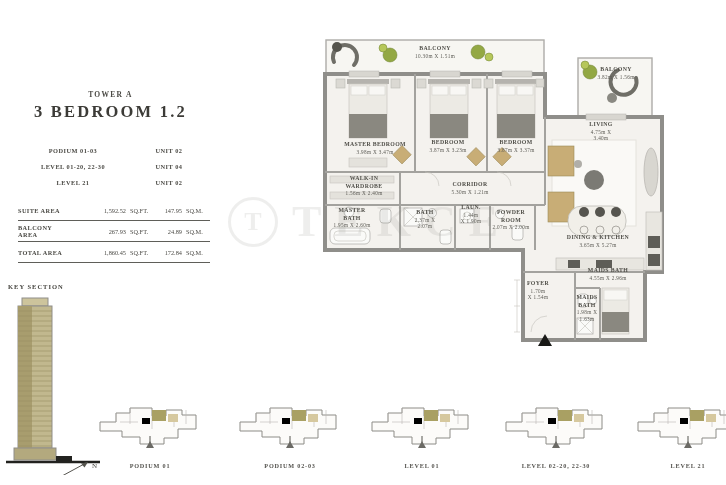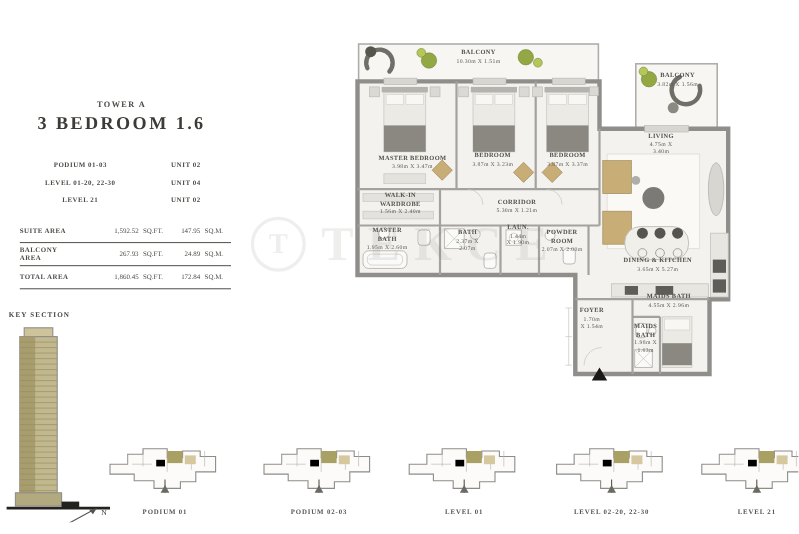--- a/index.html
+++ b/index.html
@@ -57,21 +57,21 @@
   .curve{stroke:#6f6e67;stroke-width:4;fill:none;stroke-linecap:round;}
   .rug{fill:#faf9f6;stroke:#e4e2dc;stroke-width:1;}
   .closet{fill:#e4e2dc;stroke:#c6c4be;stroke-width:.6;}
 </style>
 </head>
 <body>
 
 <div id="stage">
 
   <div class="tower">TOWER A</div>
-  <div class="title">3 BEDROOM 1.6</div>
+  <div class="title">3 BEDROOM 1.2</div>
   <div id="unit-table">
       <div class="ut-row">
         <span class="ut-level">PODIUM 01-03</span>
         <span class="ut-unit">UNIT 02</span>
       </div>
       <div class="ut-row">
         <span class="ut-level">LEVEL 01-20, 22-30</span>
         <span class="ut-unit">UNIT 04</span>
       </div>
       <div class="ut-row">

